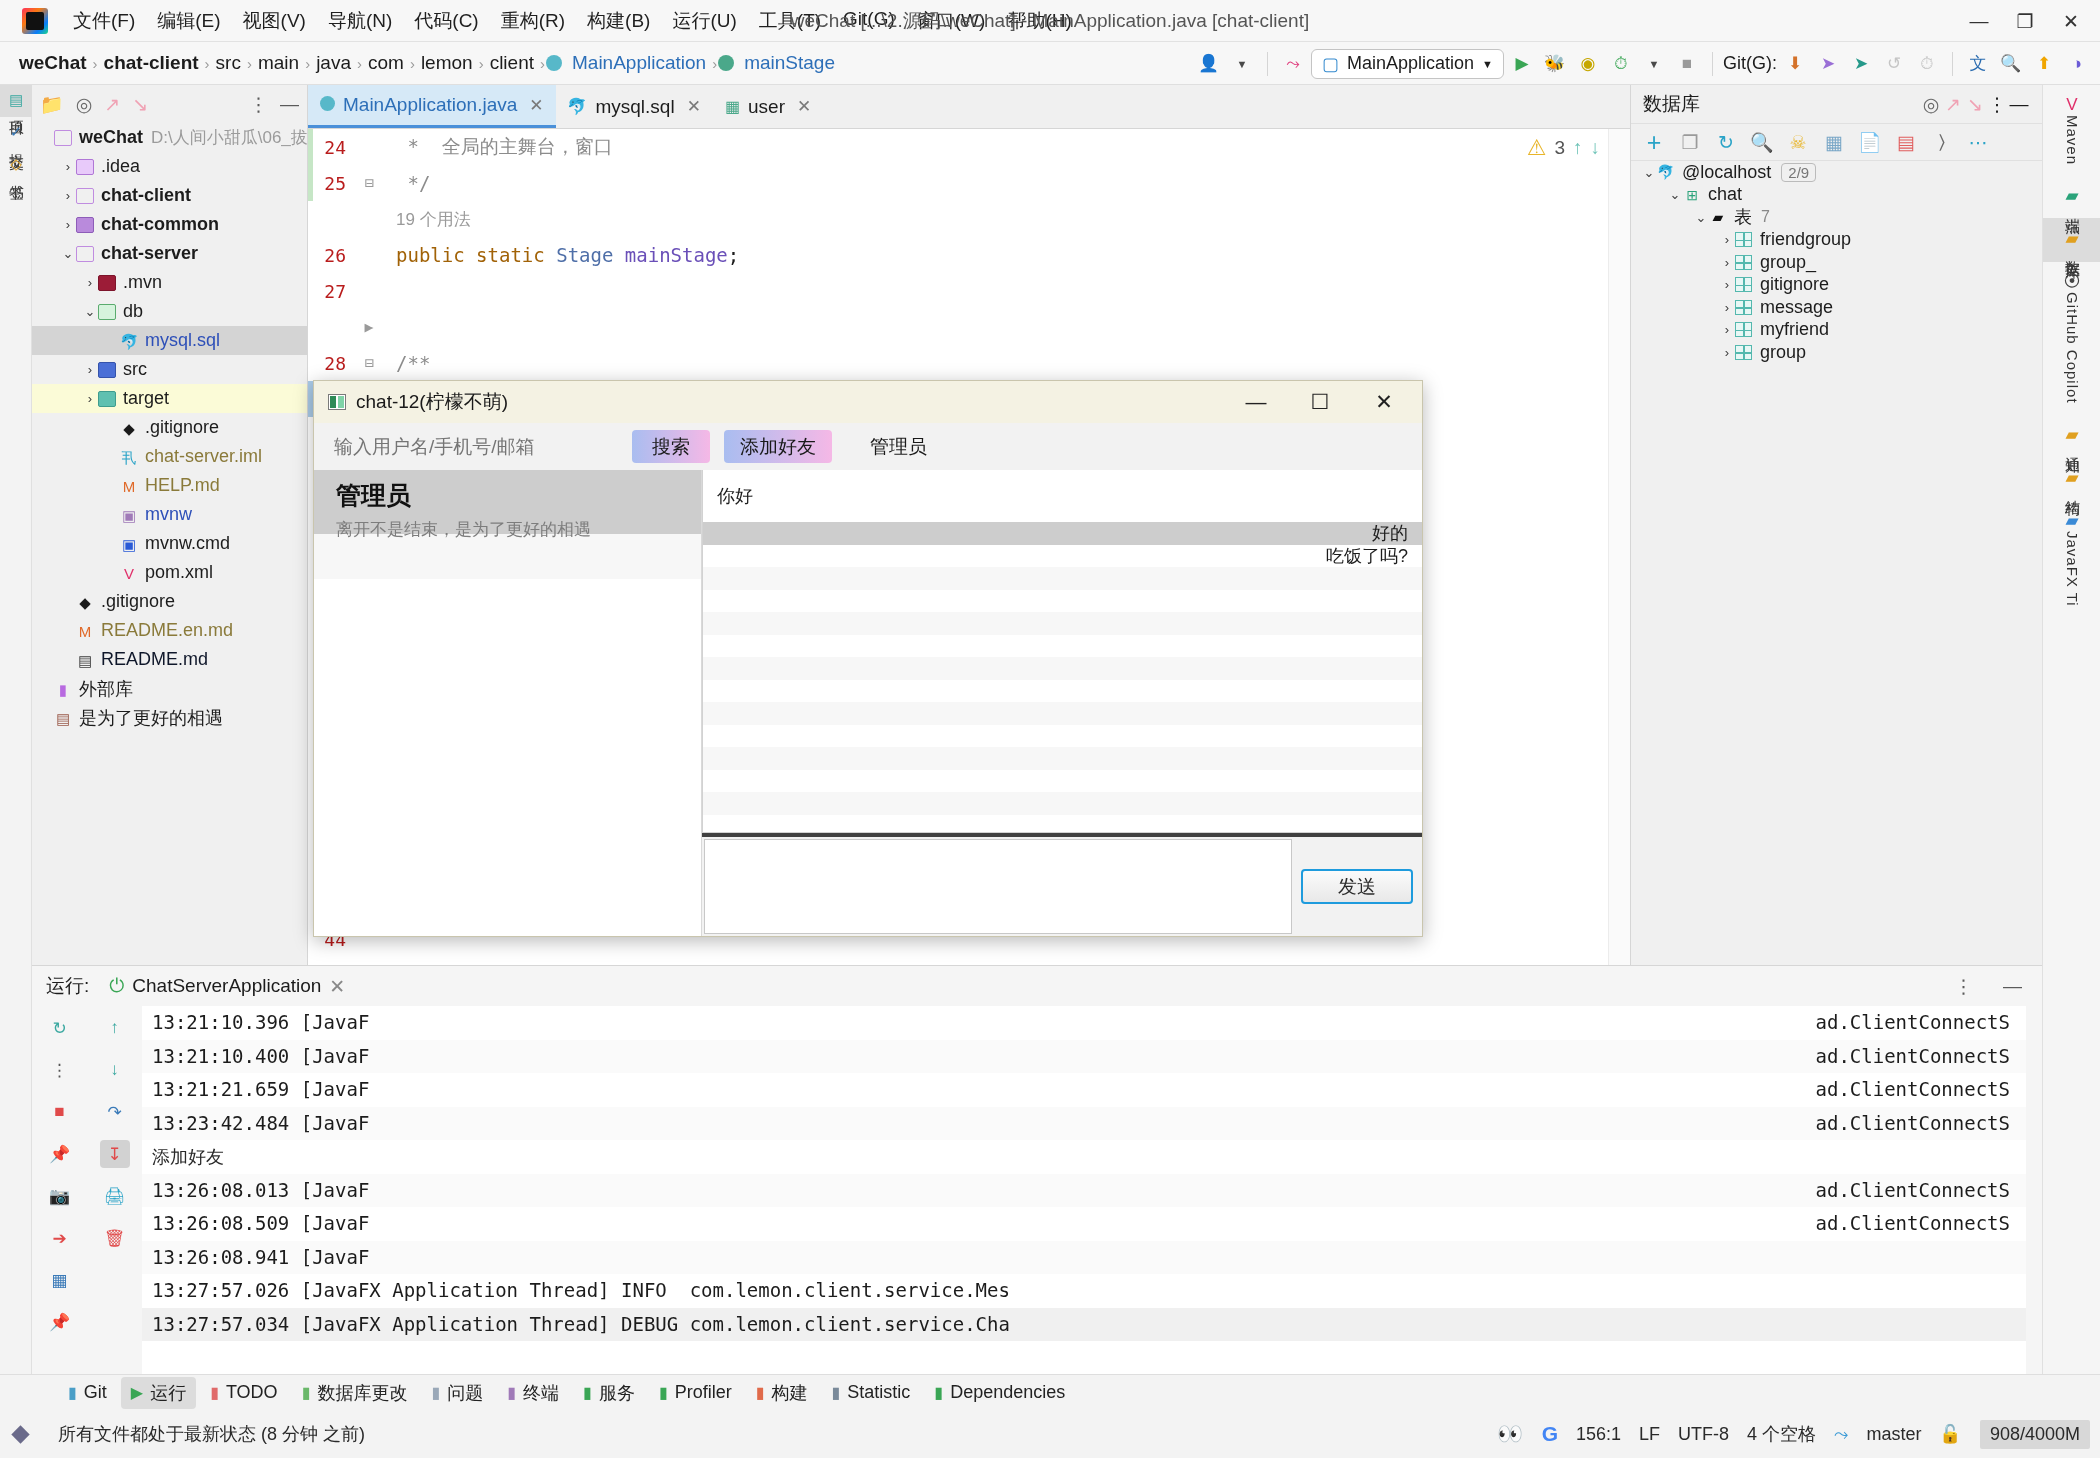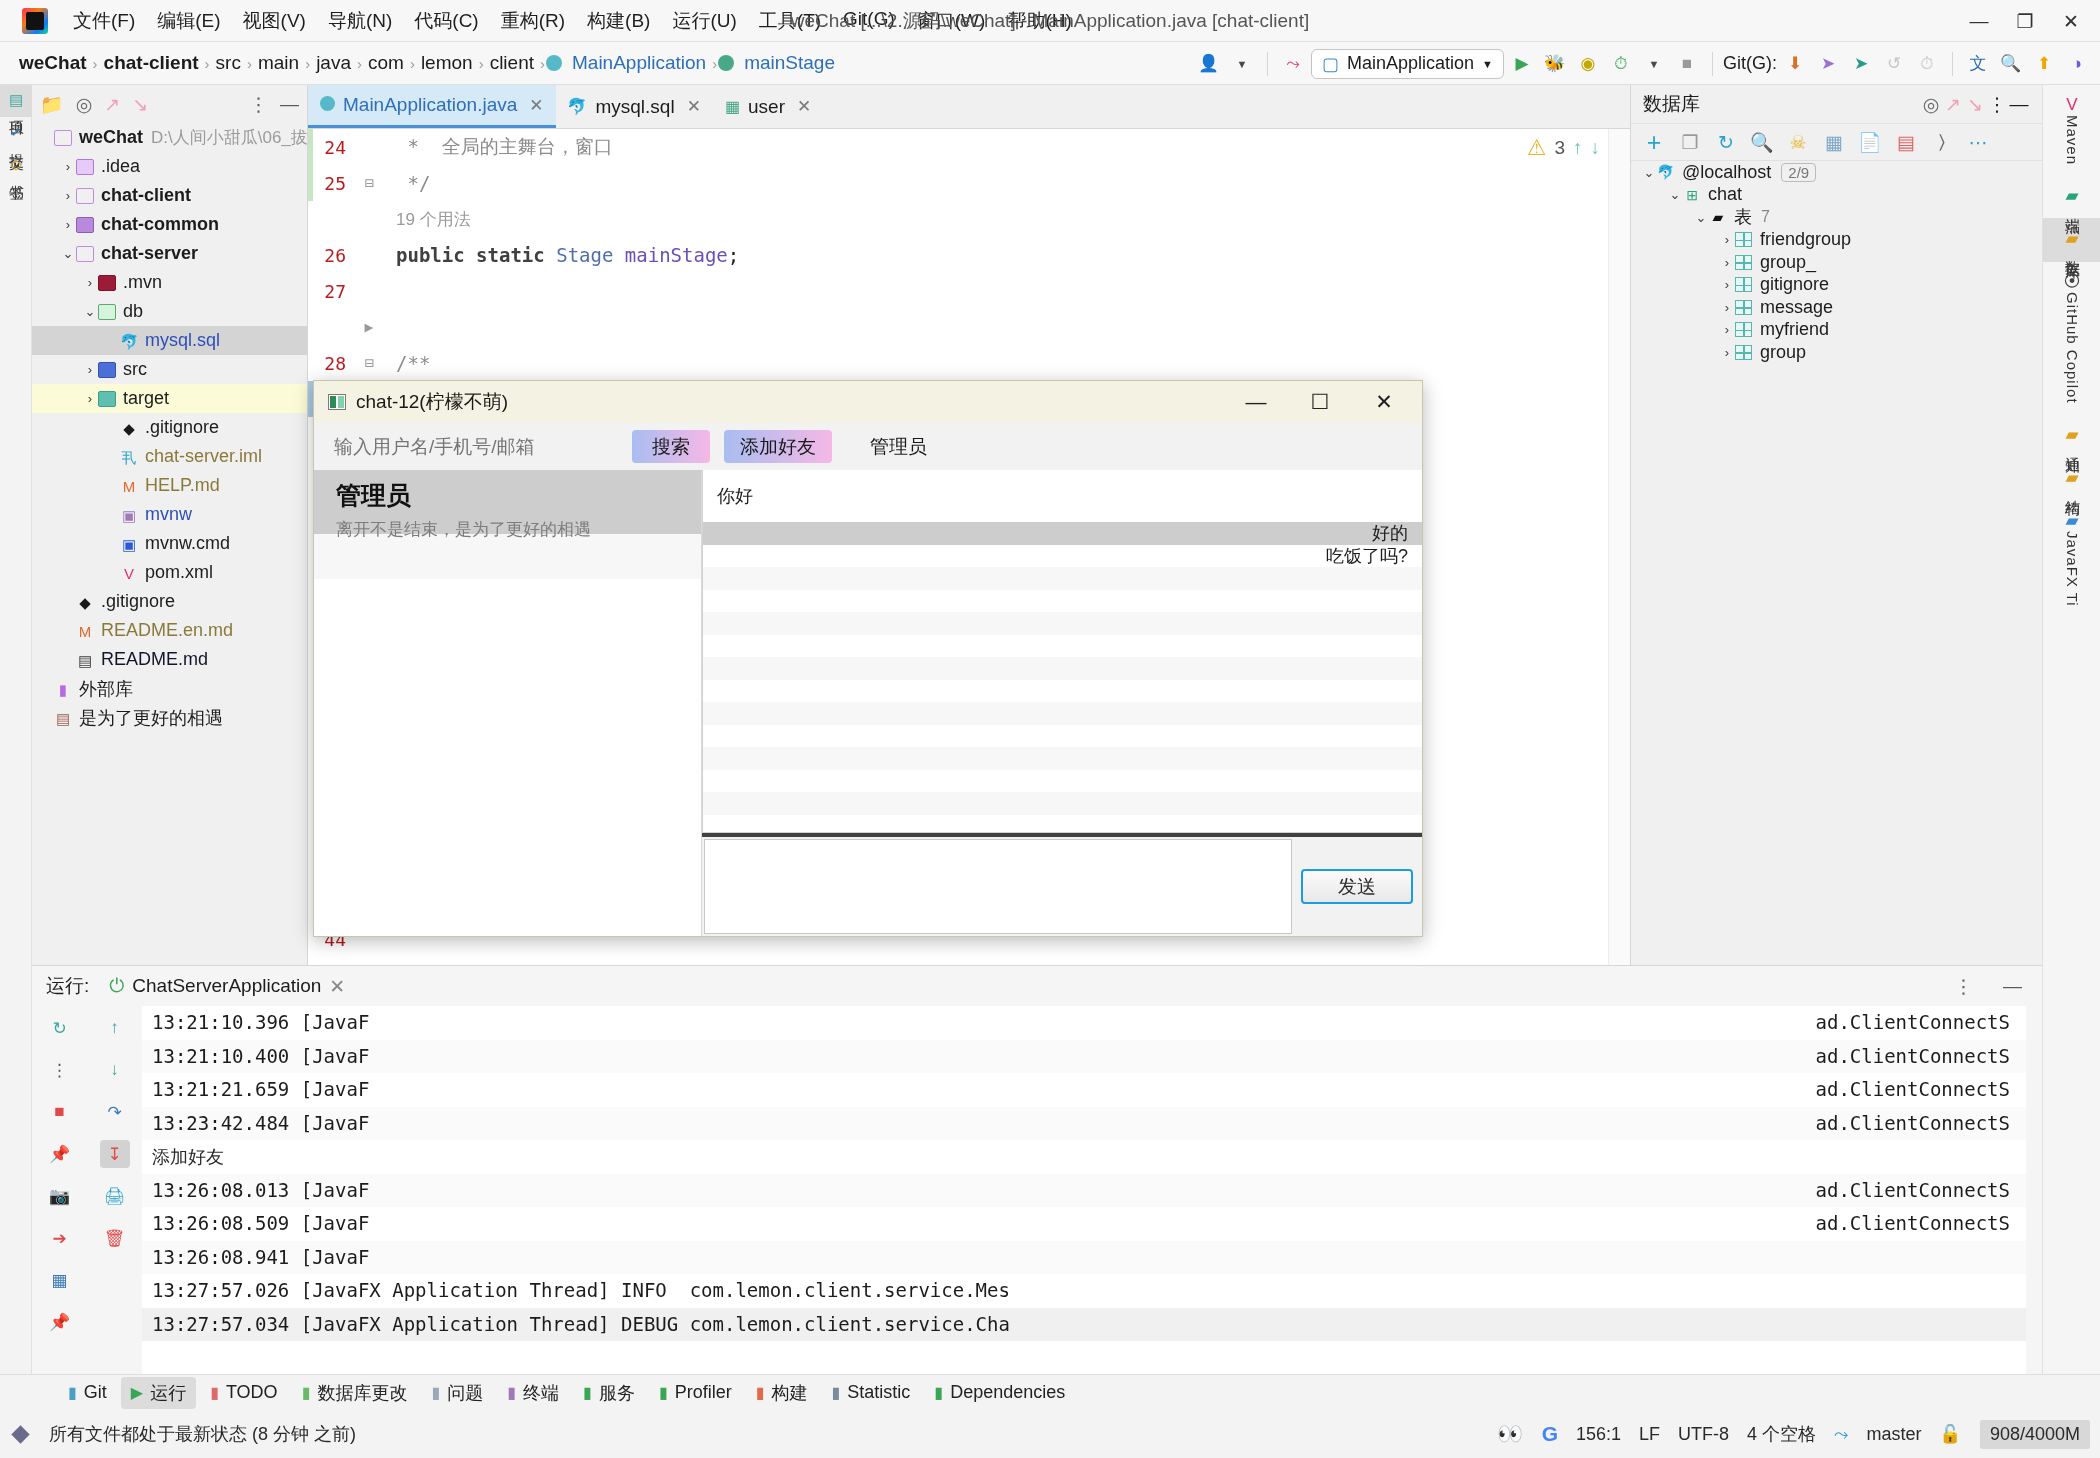--- a/index.html
+++ b/index.html
@@ -97,21 +97,21 @@
   .tab{display:flex;align-items:center;gap:8px;padding:0 12px;font-size:19px;color:#1c1c1c;cursor:default;}
   .tab.active{background:#d6e9f7;border-bottom:3px solid #4a90d9;color:#2d6fb8;}
   .tab .x{color:#7a7a7a;font-size:17px;margin-left:4px;}
   #code{position:absolute;top:44px;left:0;right:0;bottom:0;background:#fff;overflow:hidden;}
   .cline{height:36px;display:flex;align-items:center;font-family:"DejaVu Sans Mono", monospace;font-size:19px;}
   .gut{width:46px;text-align:right;color:#b91c1c;font-size:18px;padding-right:8px;flex:none;
        font-family:"DejaVu Sans Mono", monospace;}
   .fold{width:30px;text-align:center;color:#9a9a9a;font-size:15px;flex:none;}
   .ctext{padding-left:12px;white-space:pre;}
   .c-comment{color:#8c8c8c;}
-  .c-kw{color:#404040;font-weight:bold;}
+  .c-kw{color:#a16207;font-weight:normal;}
   .c-type{color:#4f6fa8;}
   .c-var{color:#6a4fb8;}
   .c-hint{color:#9a9a9a;font-size:17px;font-family:"Liberation Sans",sans-serif;}
   #err-strip{position:absolute;right:0;top:44px;width:22px;bottom:0;background:#fafafa;border-left:1px solid #ececec;}
   #warnbox{position:absolute;right:30px;top:50px;display:flex;align-items:center;gap:8px;font-size:19px;color:#555;}
   .marker-green{position:absolute;left:0;width:5px;background:#c6e6c6;}
   .marker-blue{position:absolute;left:0;width:5px;background:#aacbe8;}
   #db{position:absolute;left:1630px;top:85px;width:412px;height:880px;background:#f0f0f0;border-left:1px solid #d6d6d6;}
   #db .dh{height:38px;display:flex;align-items:center;padding:0 12px;}
   #db .dh .title{font-size:19px;}
@@ -190,21 +190,21 @@
     background:linear-gradient(180deg,#fbfbfb 0%,#e8e8e8 100%);
     font-size:19px;color:#2a2a2a;font-family:"Liberation Sans",sans-serif;
   }
 
   
   #bottombar{position:absolute;left:0;bottom:48px;width:2100px;height:36px;background:#f3f3f3;
      border-top:1px solid #dedede;display:flex;align-items:center;padding-left:58px;gap:4px;}
   .btab{display:flex;align-items:center;gap:7px;padding:4px 10px;font-size:18px;color:#222;border-radius:4px;}
   .btab.active{background:#dcdcdc;}
   #statusbar{position:absolute;left:0;bottom:0;width:2100px;height:48px;background:#f3f3f3;
-     display:flex;align-items:center;padding:0 14px;font-size:18px;color:#2a2a2a;gap:14px;}
+     display:flex;align-items:center;padding:0 14px;font-size:18px;color:#2a2a2a;gap:23px;}
   #statusbar .right{position:absolute;right:10px;display:flex;align-items:center;gap:18px;}
   .mem{background:#d8d8d8;padding:4px 10px;border-radius:2px;font-size:18px;}
   .diamond{width:13px;height:13px;background:#6a6a8a;transform:rotate(45deg);display:inline-block;}
 </style>
 </head>
 <body>
 
 <div id="titlebar">
   <div class="ij-logo"></div>
   <div id="menus" style="display:flex;">

